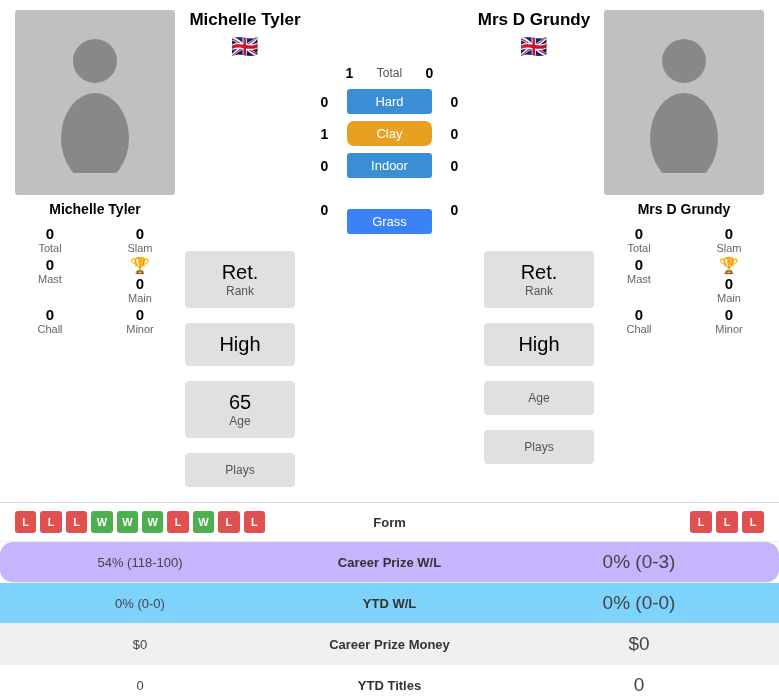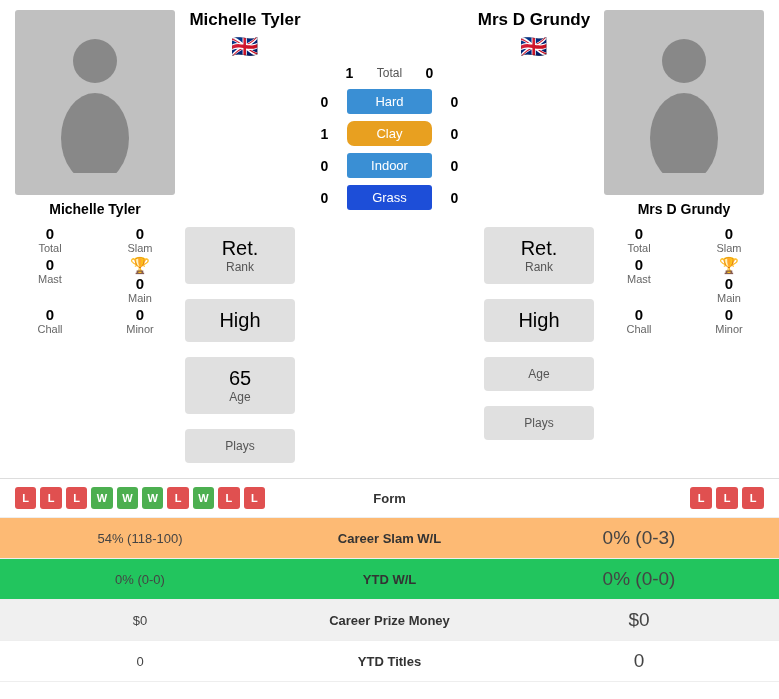--- a/index.html
+++ b/index.html
@@ -82,21 +82,21 @@
       text-align: center;
       color: white;
       font-weight: normal;
       font-size: 13px;
       border-radius: 3px;
       margin: 0 10px;
     }
 
     .bg-blue { background: #3a8fd4; }
     .bg-orange { background: #e8a020; border-radius: 7px; }
-    .bg-green { background: #1d4ed8; }
+    .bg-green { background: #3b82f6; margin-top: 24px; }
 
     
     .gray-box {
       background: #e0e0e0;
       border-radius: 4px;
       padding: 10px;
       width: 110px;
       display: flex;
       flex-direction: column;
       align-items: center;
@@ -401,27 +401,27 @@
         <div class="form-badge badge-l">L</div>
       </div>
       <div class="form-center-label">Form</div>
       <div class="form-right">
         <div class="form-badge badge-l">L</div>
         <div class="form-badge badge-l">L</div>
         <div class="form-badge badge-l">L</div>
       </div>
     </div>
 
-    <div class="data-row" style="background:#fdba74;">
+    <div class="data-row" style="background:#c4b5fd;border-radius:13px;">
       <div class="data-left">54% (118-100)</div>
-      <div class="data-center">Career Slam W/L</div>
+      <div class="data-center">Career Prize W/L</div>
       <div class="data-right">0% (0-3)</div>
     </div>
 
-    <div class="data-row" style="background:#22c55e;">
+    <div class="data-row" style="background:#7dd3fc;">
       <div class="data-left">0% (0-0)</div>
       <div class="data-center">YTD W/L</div>
       <div class="data-right">0% (0-0)</div>
     </div>
 
     <div class="data-row" style="background:#f0f0f0;">
       <div class="data-left">$0</div>
       <div class="data-center">Career Prize Money</div>
       <div class="data-right">$0</div>
     </div>

